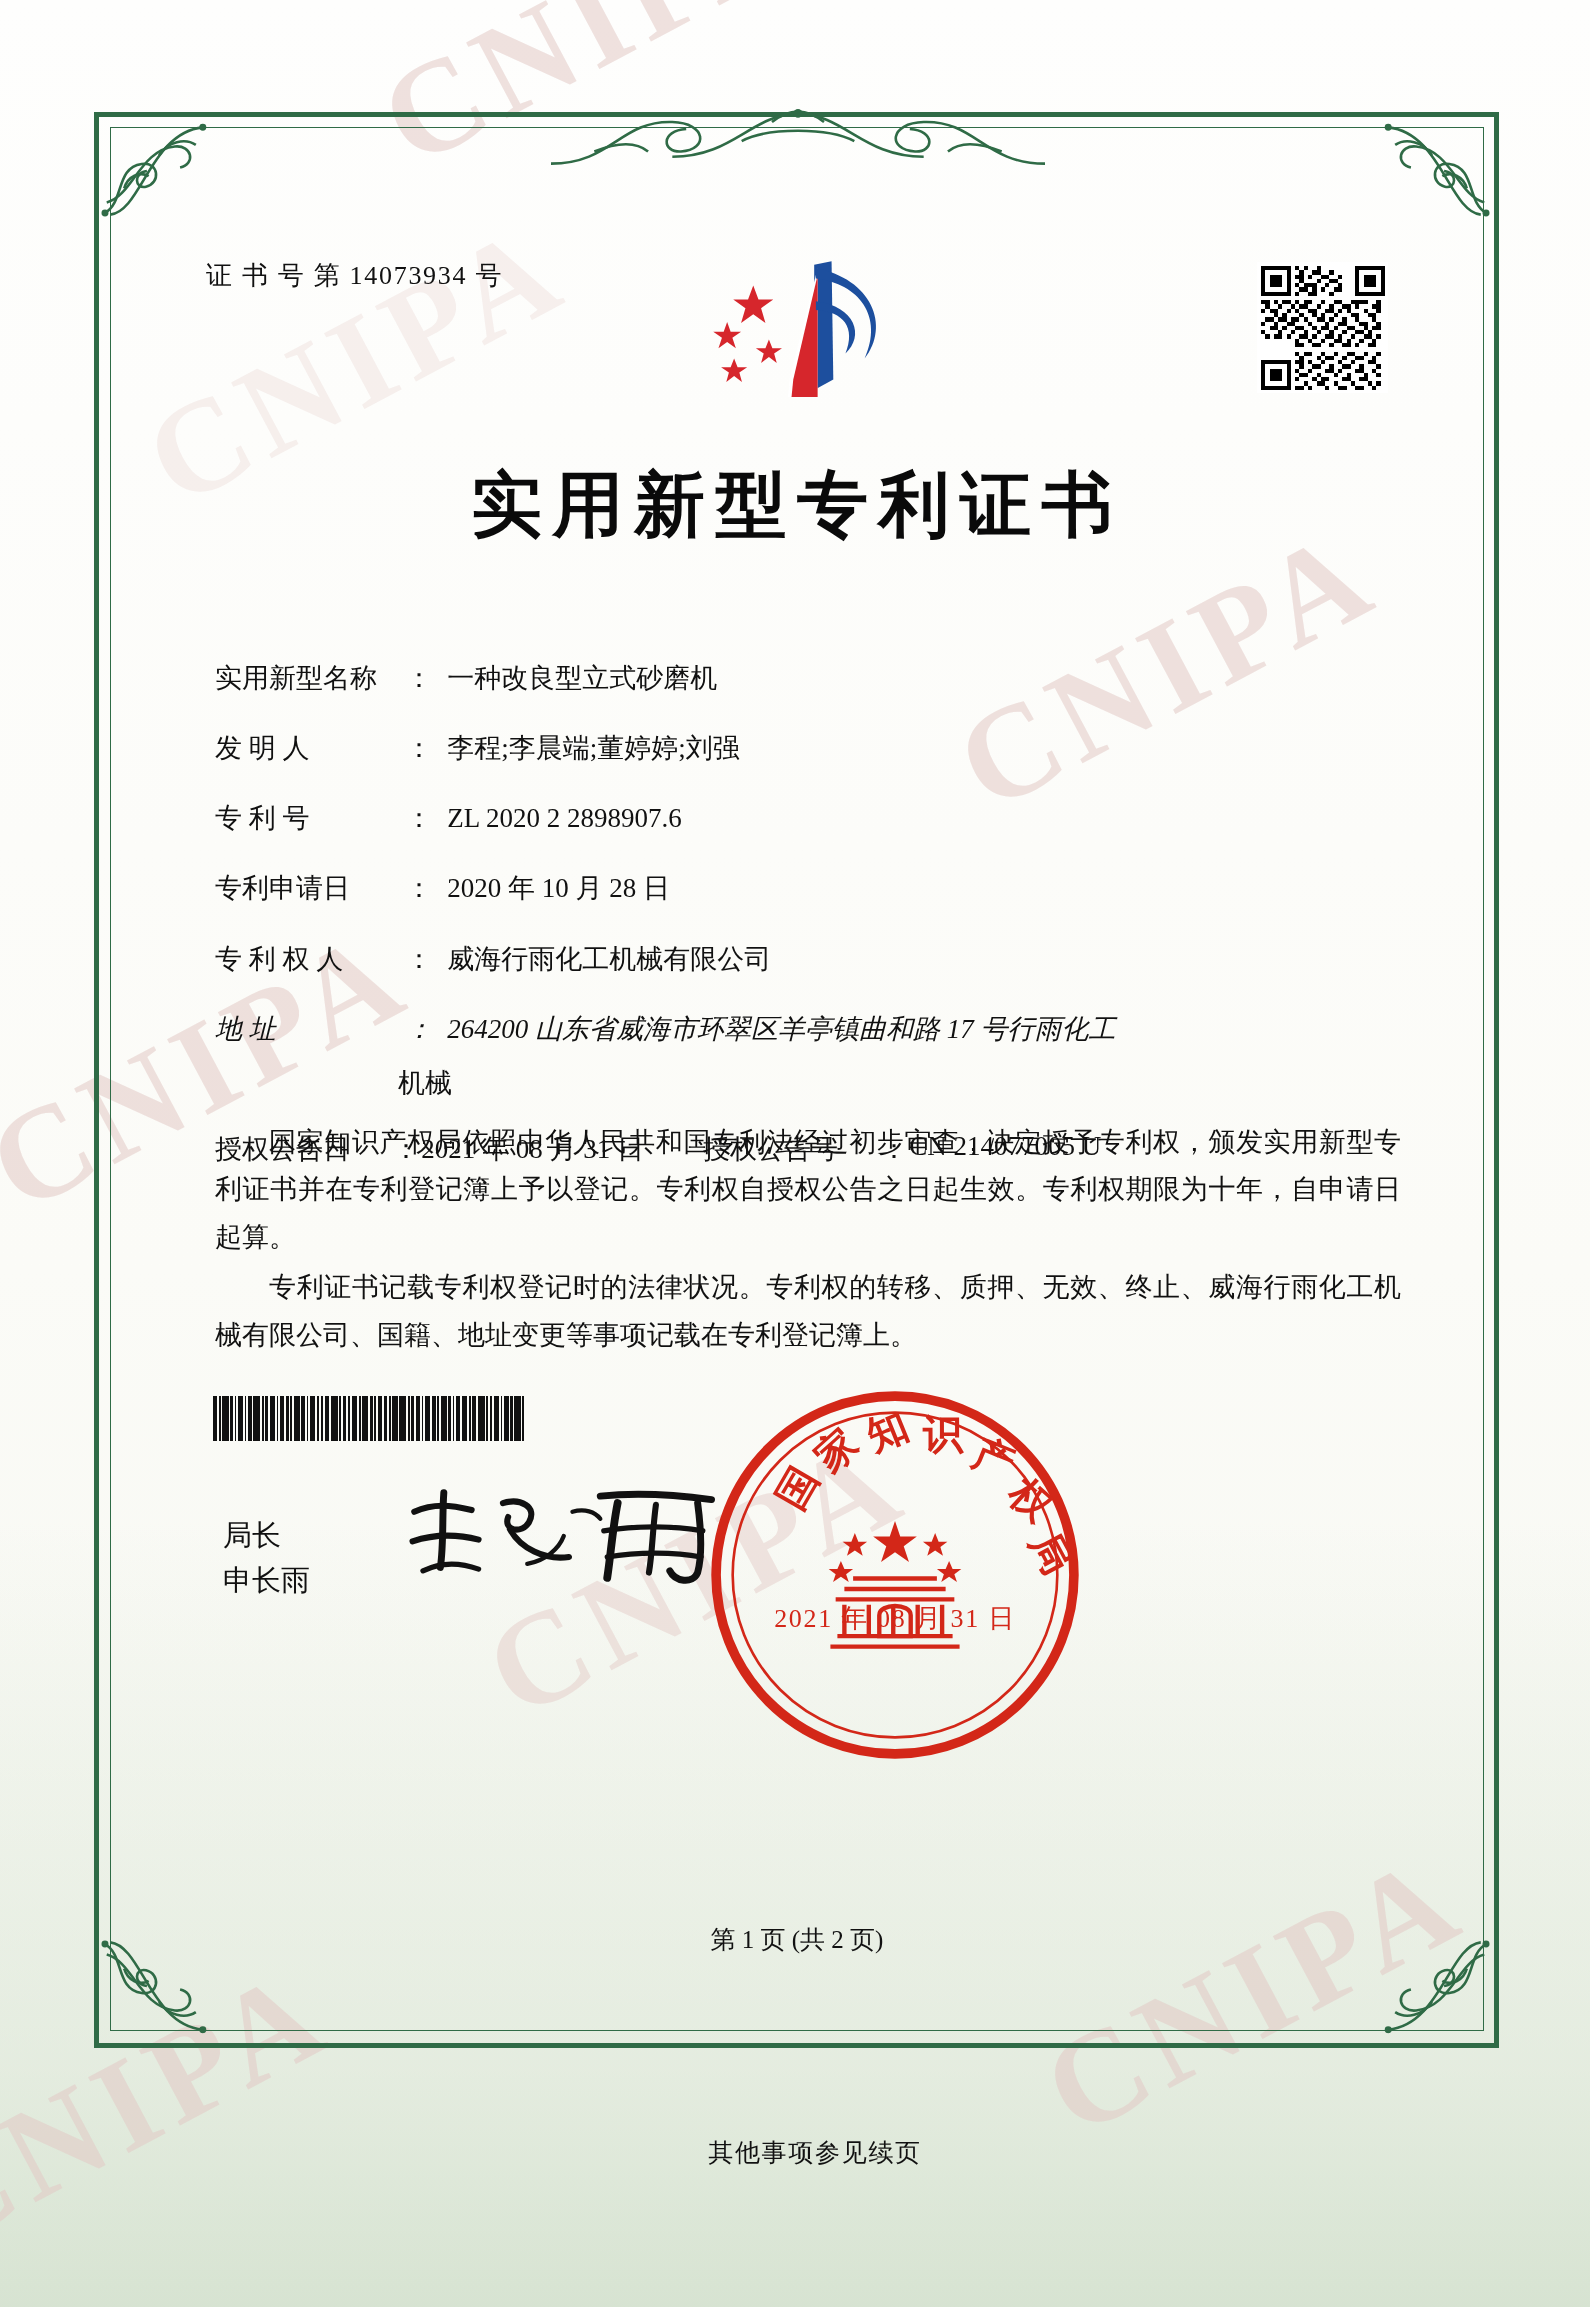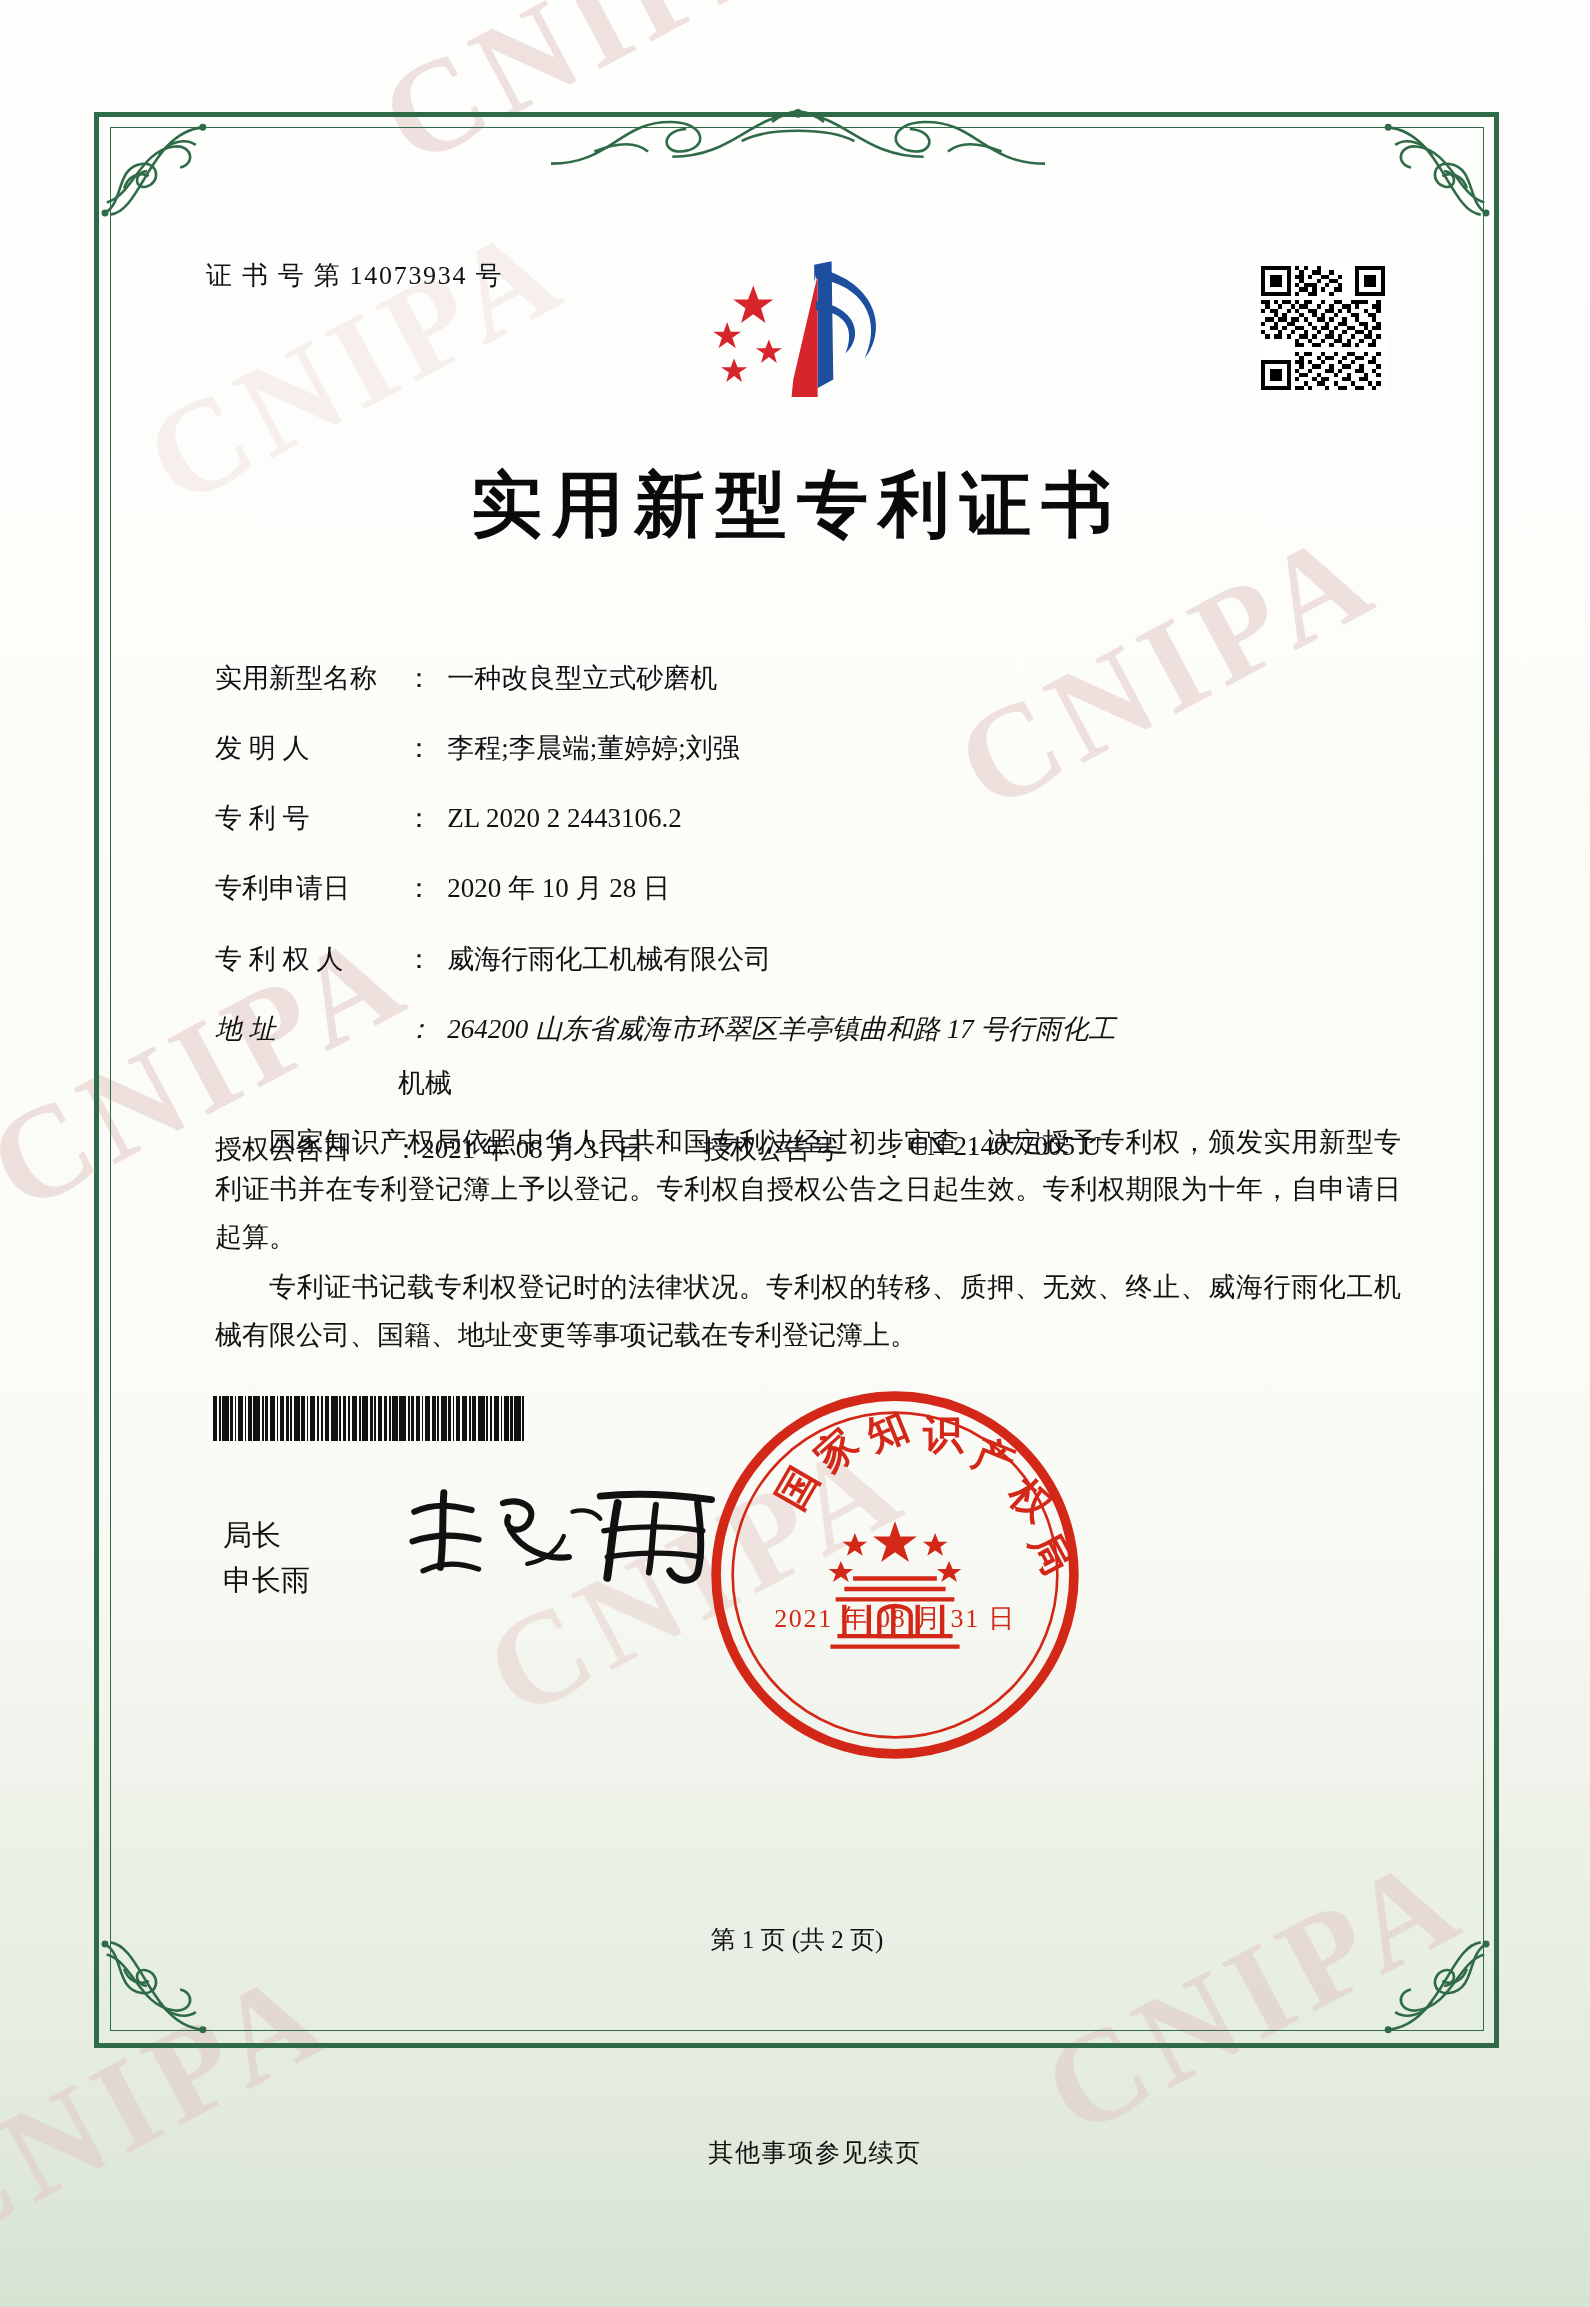--- a/index.html
+++ b/index.html
@@ -566,21 +566,21 @@
 
       <div class="field-row">
         <span class="field-label">发 明 人</span>
         <span class="field-colon">：</span>
         <span class="field-value">李程;李晨端;董婷婷;刘强</span>
       </div>
 
       <div class="field-row">
         <span class="field-label">专 利 号</span>
         <span class="field-colon">：</span>
-        <span class="field-value">ZL 2020 2 2443106.2</span>
+        <span class="field-value">ZL 2020 2 2898907.6</span>
       </div>
 
       <div class="field-row">
         <span class="field-label">专利申请日</span>
         <span class="field-colon">：</span>
         <span class="field-value">2020 年 10 月 28 日</span>
       </div>
 
       <div class="field-row">
         <span class="field-label">专 利 权 人</span>

